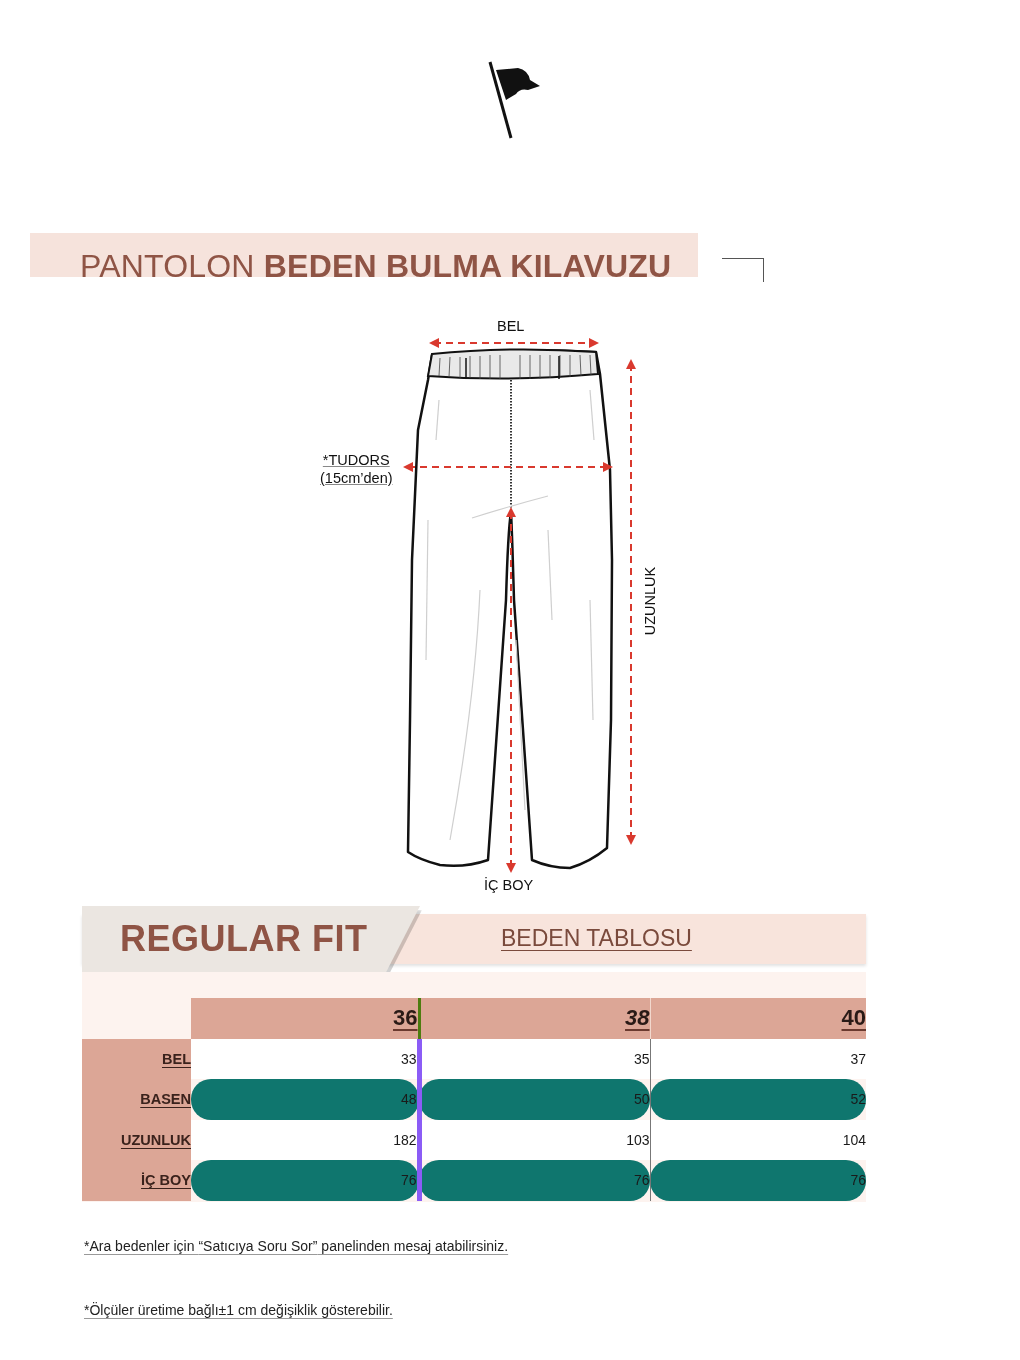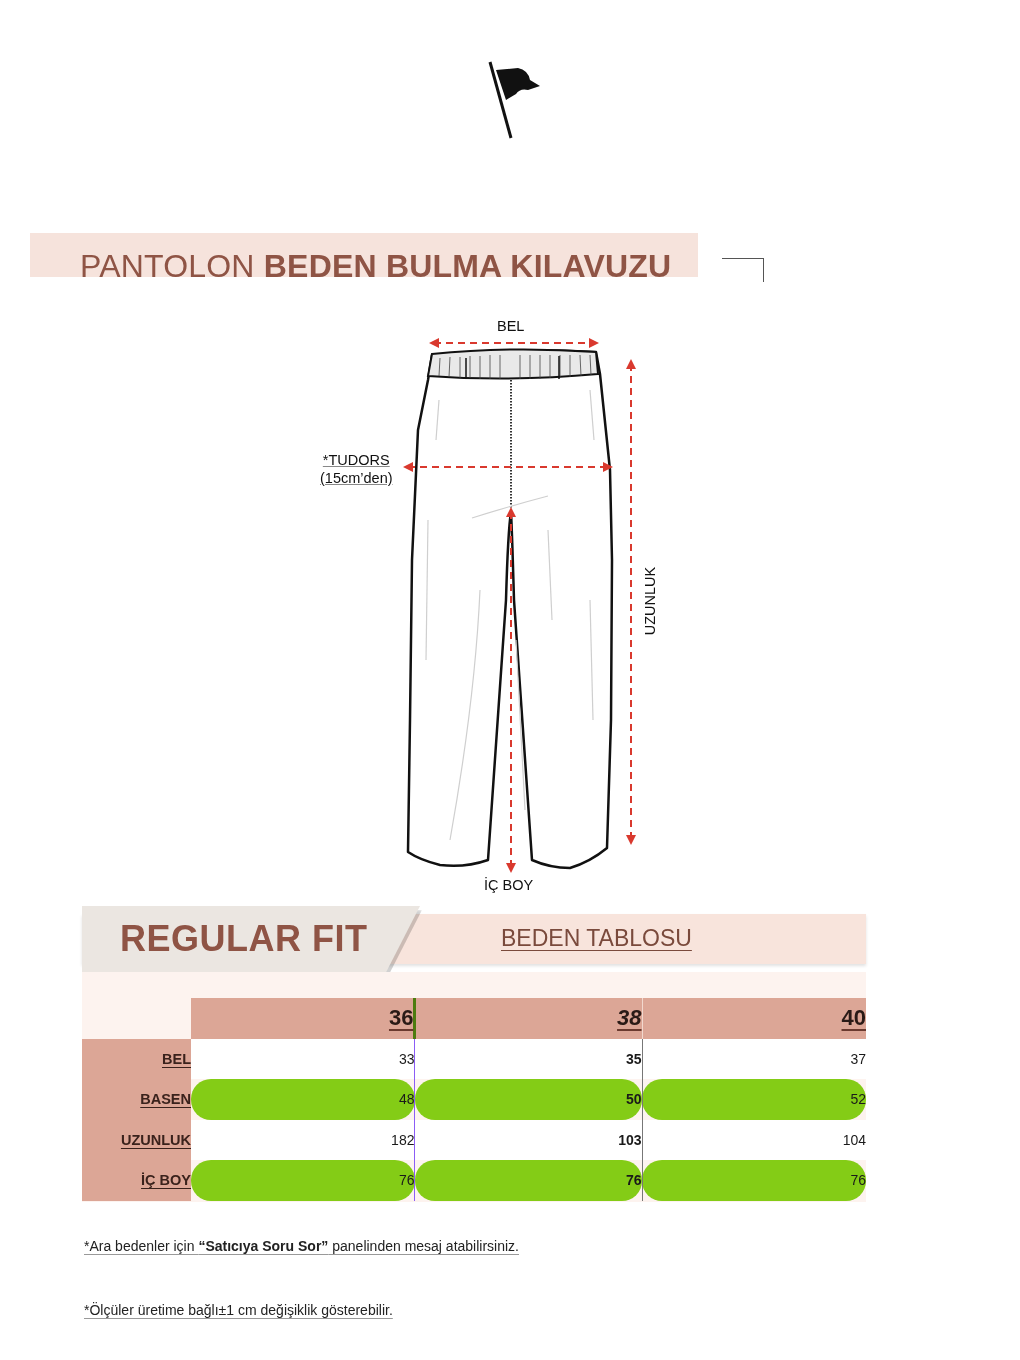--- a/index.html
+++ b/index.html
@@ -42,29 +42,29 @@
     table.sizes { position: absolute; left: 82px; top: 998px; width: 784px; border-collapse: collapse; }
     table.sizes td, table.sizes th { height: 40.5px; text-align: right; vertical-align: middle; }
     .col-label { width: 109px; }
     th.size-head { background: #dca696; font-size: 22px; font-weight: 700; color: #2a1a16; }
     th.size-head span { text-decoration: underline; text-decoration-color: #6b3a2f; text-underline-offset: 4px; }
     th.empty-head { background: #fdf3ef; }
     td.row-label { background: #dca696; font-size: 14.5px; font-weight: 700; color: #3a221c; }
     td.row-label span { text-decoration: underline; text-underline-offset: 3px; }
     td.val { font-size: 14px; color: #1a1a1a; padding-left: 12px; }
     tr.odd td.val { background: #ffffff; }
-    tr.even td.val { background: #84cc16; border-radius: 20px; }
-    td.val.mid { border-left: 1px solid #8b5cf6; border-right: 1px solid #777; font-weight: bold; }
+    tr.even td.val { background: #0f766e; border-radius: 20px; }
+    td.val.mid { border-left: 5px solid #8b5cf6; border-right: 1px solid #777; }
     tr.header-row th.size-head.mid { border-left: 3px solid #4d7c0f; border-right: 1px solid #f2d8ce; font-style: italic; }
 
     
     .note { position: absolute; left: 84px; font-size: 14px; color: #222; white-space: nowrap; text-decoration: underline; text-decoration-color: #999; text-underline-offset: 3px; }
     .note-1 { top: 1238px; }
     .note-2 { top: 1278px; margin-top: 24px; }
-    .note b { font-weight: 700; }
+    .note b { font-weight: 400; }
   </style>
 </head>
 <body>
 
 <div class="logo">
   <svg class="logo-flag" viewBox="0 0 70 80" width="70" height="80">
     <line x1="6" y1="2" x2="27" y2="78" stroke="#111" stroke-width="3"></line>
     <path d="M12 10 L34 8 Q44 10 46 20 L56 26 L44 30 Q36 28 32 34 L22 40 Z" fill="#111"></path>
   </svg>
 </div>

